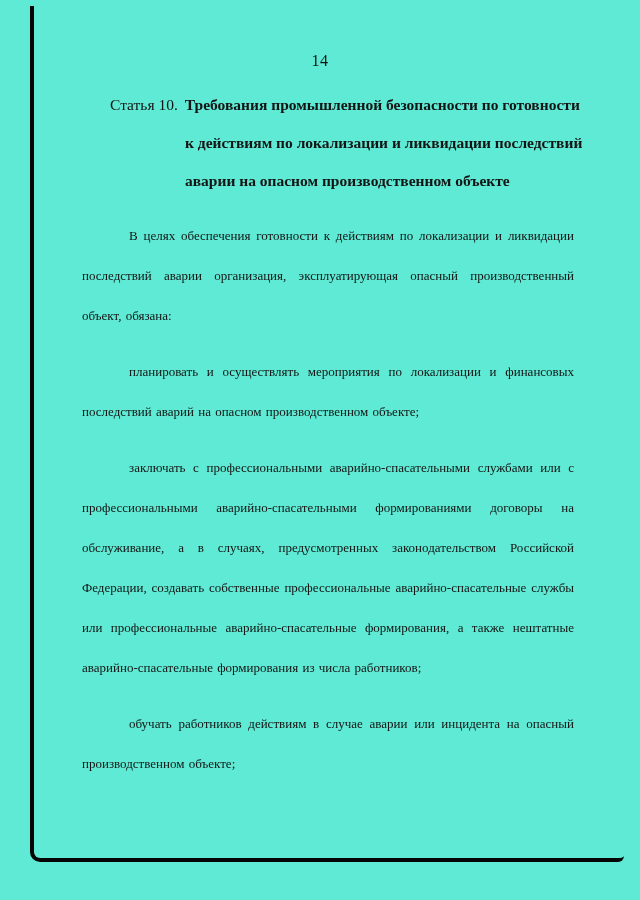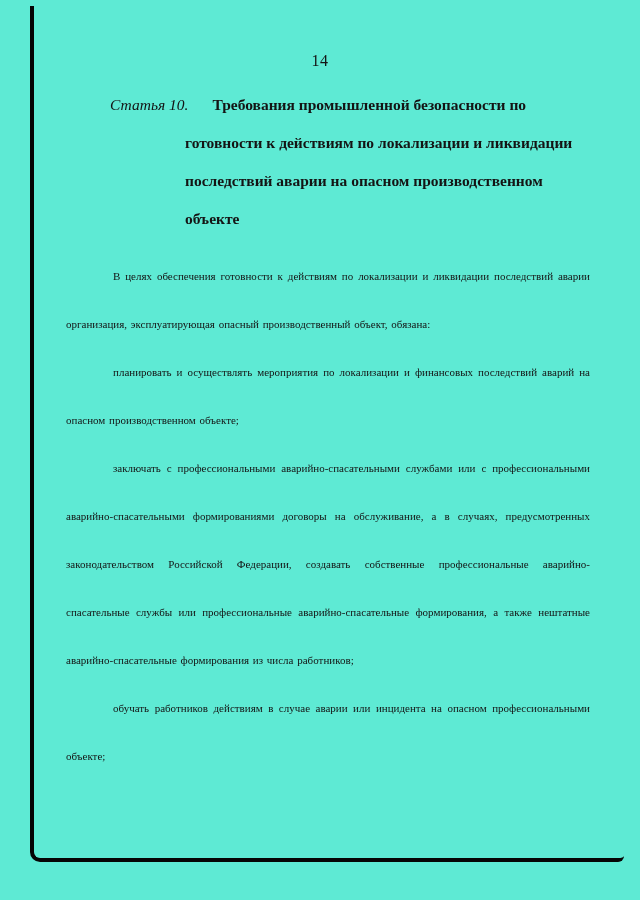--- a/index.html
+++ b/index.html
@@ -47,30 +47,29 @@
   .article-heading {
     margin: 0 0 14px 0;
     padding-left: 119px;
     text-indent: -75px;
     font-size: 15.5px;
     font-weight: normal;
     line-height: 38px;
   }
   .article-label {
     font-weight: normal;
-    margin-right: 24px;
-    font-style: italic;
+    margin-right: 7px;
   }
   .article-title {
     font-weight: bold;
   }
   .body-paragraph {
-    margin: 0;
-    font-size: 11px;
-    line-height: 48px;
+    margin: 16px;
+    font-size: 13px;
+    line-height: 40px;
     text-align: justify;
     text-indent: 47px;
     word-spacing: 1px;
   }
 </style>
 </head>
 <body>
 
 <div class="page">
 
@@ -82,17 +81,17 @@
 
     <h1 class="article-heading"><span class="article-label">Статья 10.</span><span class="article-title">Требования промышленной безопасности по готовности к действиям по локализации и ликвидации последствий аварии на опасном производственном объекте</span></h1>
 
     <p class="body-paragraph">В целях обеспечения готовности к действиям по локализации и ликвидации последствий аварии организация, эксплуатирующая опасный производственный объект, обязана:</p>
 
     <p class="body-paragraph">планировать и осуществлять мероприятия по локализации и финансовых последствий аварий на опасном производственном объекте;</p>
 
     <p class="body-paragraph">заключать с профессиональными аварийно-спасательными службами или с профессиональными аварийно-спасательными формированиями договоры на обслуживание, а в случаях,  предусмотренных законодательством Российской Федерации, создавать собственные профессиональные аварийно-спасательные службы или профессиональные аварийно-спасательные формирования, а также нештатные аварийно-спасательные формирования из числа работников;</p>
 
 
-    <p class="body-paragraph">обучать работников действиям в случае аварии или инцидента на опасном профессиональными объекте;</p>
+    <p class="body-paragraph">обучать работников действиям в случае аварии или инцидента на опасный производственном объекте;</p>
 
   </div>
 
 </div>
 
 </body></html>

